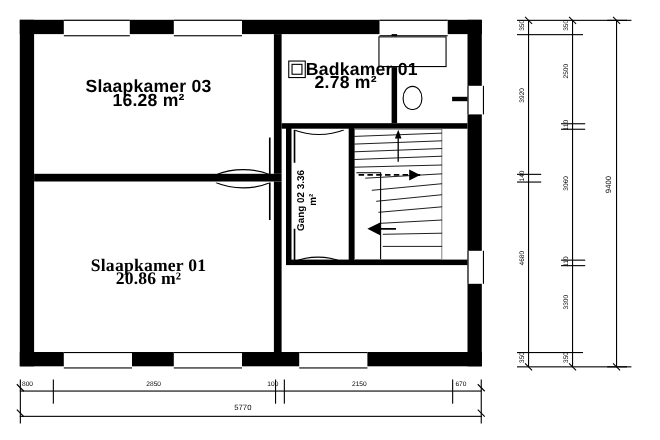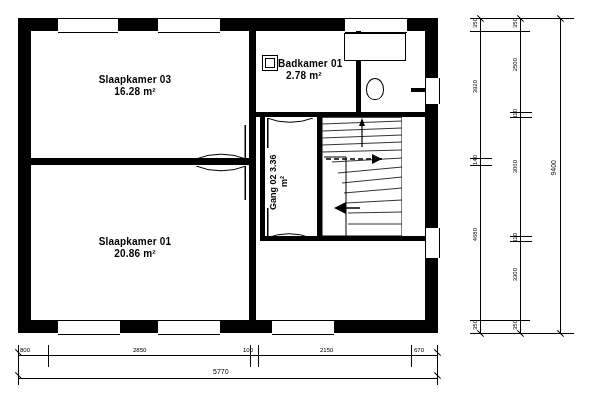--- a/index.html
+++ b/index.html
@@ -1,20 +1,20 @@
 <!DOCTYPE html>
 <html><head>
 <meta charset="utf-8">
 <style>
   html,body{margin:0;padding:0;}
   body{width:600px;height:400px;background:#ffffff;font-family:"Liberation Sans",sans-serif;overflow:hidden;}
   #stage{position:relative;width:600px;height:400px;}
   .abs{position:absolute;}
   .wall{background:#000000;}
-  .roomlabel{position:absolute;text-align:center;font-size:10px;color:#000;line-height:12px;font-weight:bold;letter-spacing:0.2px;}
+  .roomlabel{position:absolute;text-align:center;font-size:16px;color:#000;line-height:12px;font-weight:bold;letter-spacing:0.2px;}
   .roomlabel .nm{display:block;}
   .roomlabel .ar{display:block;}
   .dimtxt{position:absolute;font-size:6px;color:#000;font-family:"Liberation Sans",sans-serif;}
   .vert{writing-mode:vertical-rl;transform:rotate(180deg);}
   .tick{position:absolute;background:#000;}
   .thinline{position:absolute;background:#000;}
   .win{position:absolute;background:#ffffff;border-top:1px solid #000;border-bottom:1px solid #000;}
   svg{display:block;}
 </style>
 </head>
@@ -112,21 +112,21 @@
     <svg width="44" height="32" viewBox="0 0 44 32">
         <path d="M0,32 A44,32 0 0 1 44,32" fill="none" stroke="#000" stroke-width="1"></path>
         <line x1="0" y1="32" x2="0" y2="2" stroke="#000" stroke-width="3"></line>
       </svg>
   </div>
 
   <div class="roomlabel" style="left:60px;top:74px;width:150px;">
     <span class="nm">Slaapkamer 03</span>
     <span class="ar">16.28 m²</span>
   </div>
-  <div class="roomlabel" style="left:60px;top:236px;width:150px;">
+  <div class="roomlabel" style="left:60px;top:236px;width:150px;font-family:Liberation Serif, serif;">
     <span class="nm">Slaapkamer 01</span>
     <span class="ar">20.86 m²</span>
   </div>
   <div class="roomlabel" style="left:278px;top:58px;width:120px;text-align:left;">
     <span class="nm">Badkamer 01</span>
     <span class="ar" style="padding-left:8px;">2.78 m²</span>
   </div>
 
   <div class="abs" style="left:268px;top:152px;width:46px;height:60px;">
     <div class="vert" style="font-size:9px;font-weight:bold;line-height:11px;text-align:center;height:60px;">

